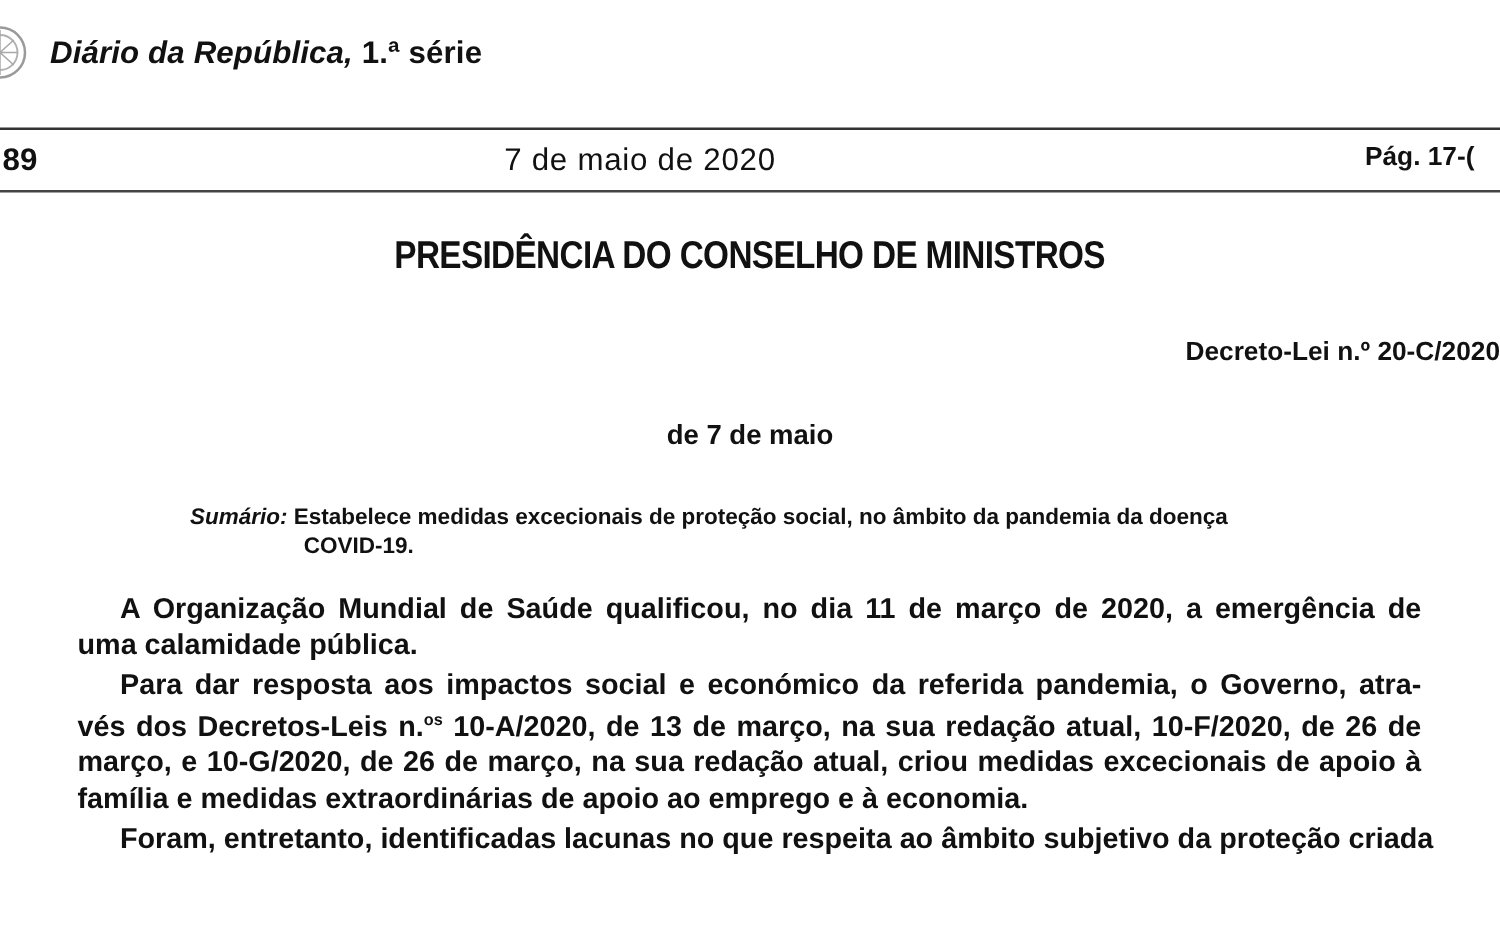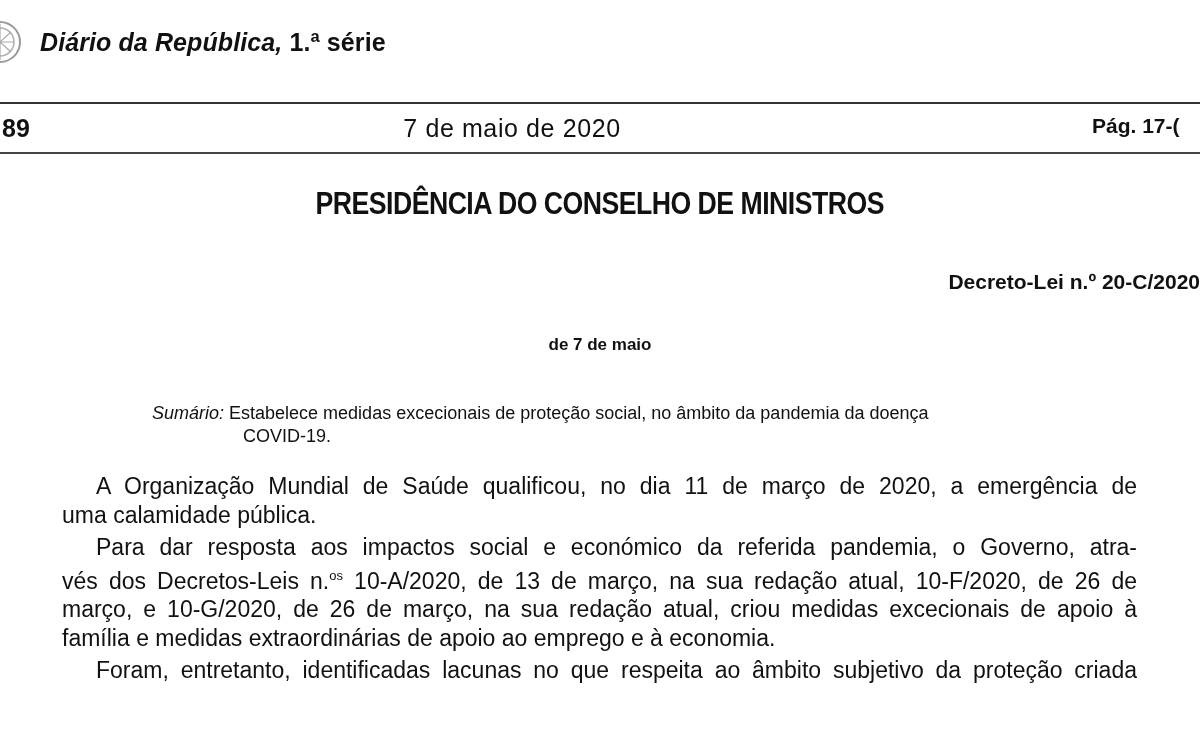--- a/index.html
+++ b/index.html
@@ -84,51 +84,52 @@
     text-align: right;
     font-size: 21px;
     font-weight: bold;
   }
   .decree-date {
     position: absolute;
     left: 0;
     width: 1200px;
     top: 335px;
     text-align: center;
-    font-size: 17px;
+    font-size: 22px;
     font-weight: bold;
   }
   .summary {
     position: absolute;
     left: 152px;
     top: 402px;
     width: 920px;
     font-size: 18px;
     line-height: 23px;
+    font-weight: bold;
   }
   .summary .label { font-style: italic; }
   .summary .indent { padding-left: 91px; }
   .body-text {
     position: absolute;
     left: 62px;
     top: 472px;
     width: 1075px;
     font-size: 23px;
     line-height: 28.5px;
     text-align: justify;
   }
   .body-text .line {
     display: block;
     white-space: nowrap;
     text-align: justify;
     text-align-last: justify;
   }
   .body-text .line.first { padding-left: 34px; }
   .body-text .line.last { text-align-last: left; }
-  .para { margin-bottom: 4px; }
+  .para { margin-bottom: 4px; font-weight: bold; }
   sup.os { font-size: 13px; vertical-align: 9px; }
 </style>
 </head>
 <body>
 
 <div class="emblem">
   <svg width="44" height="56" viewBox="0 0 44 56">
     <circle cx="22" cy="28" r="20" fill="none" stroke="#9a9a9a" stroke-width="2"></circle>
     <circle cx="22" cy="28" r="14" fill="none" stroke="#b0b0b0" stroke-width="1.5"></circle>
     <path d="M8 28 H36 M22 10 V46 M11 18 L33 38 M11 38 L33 18" stroke="#a8a8a8" stroke-width="1.2" fill="none"></path>

